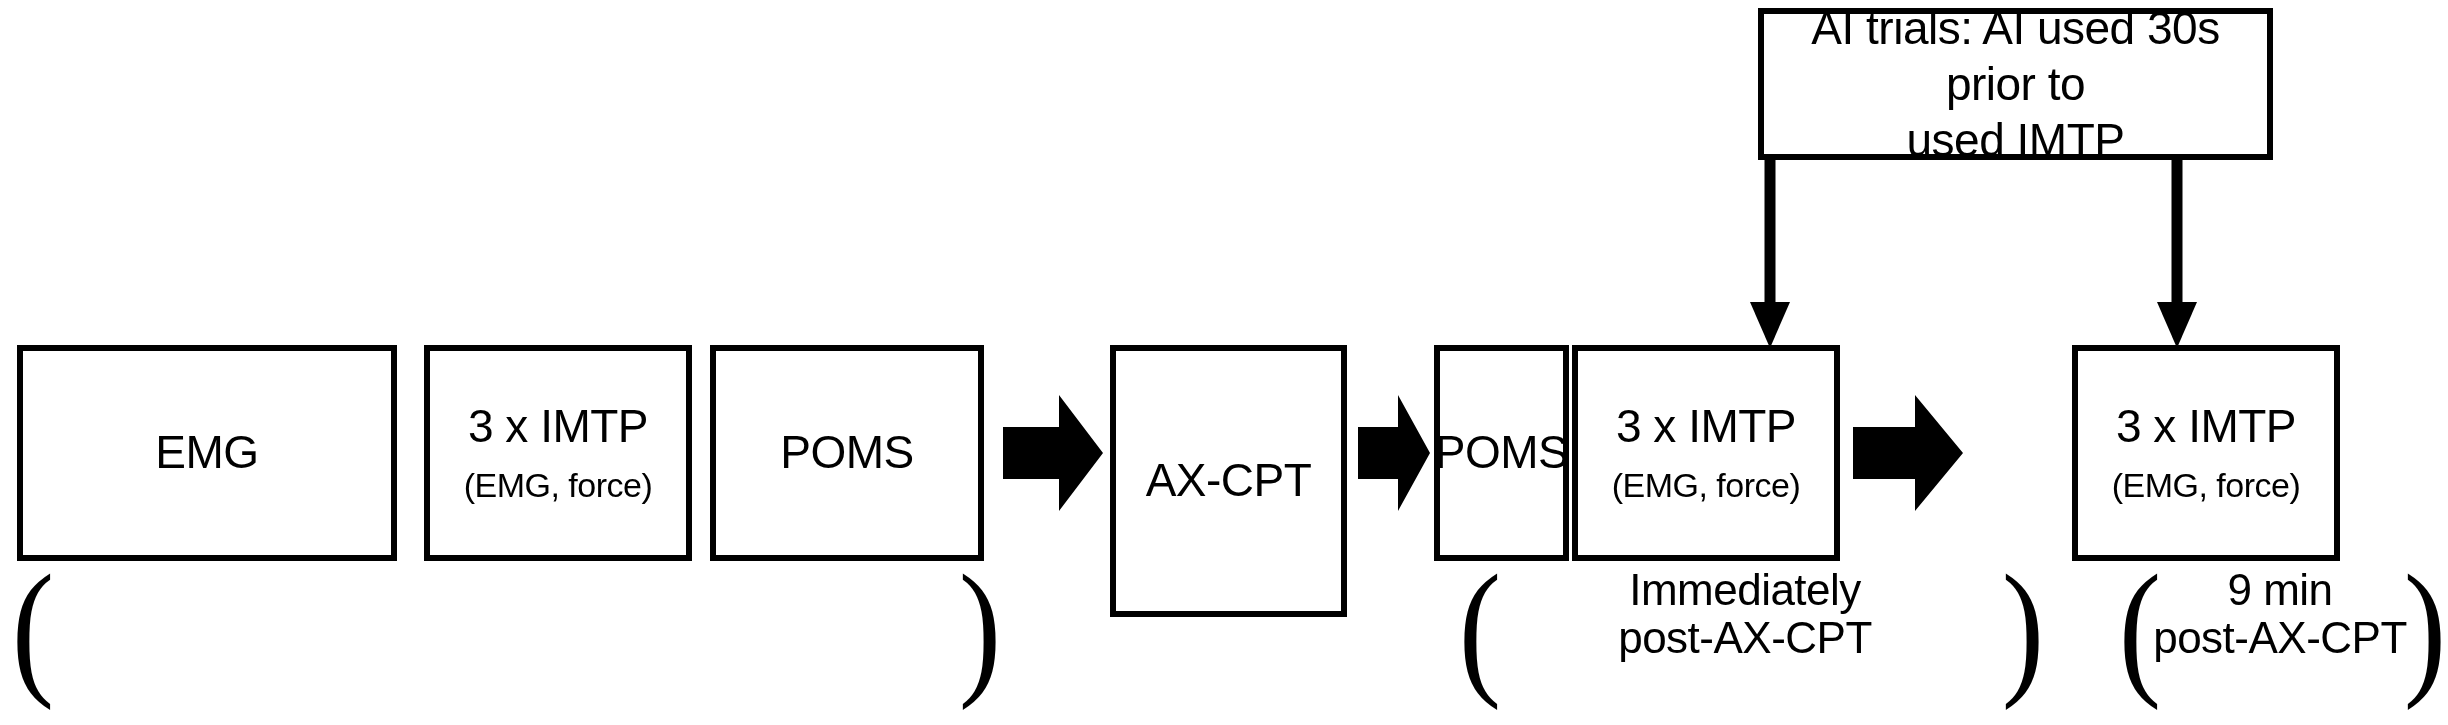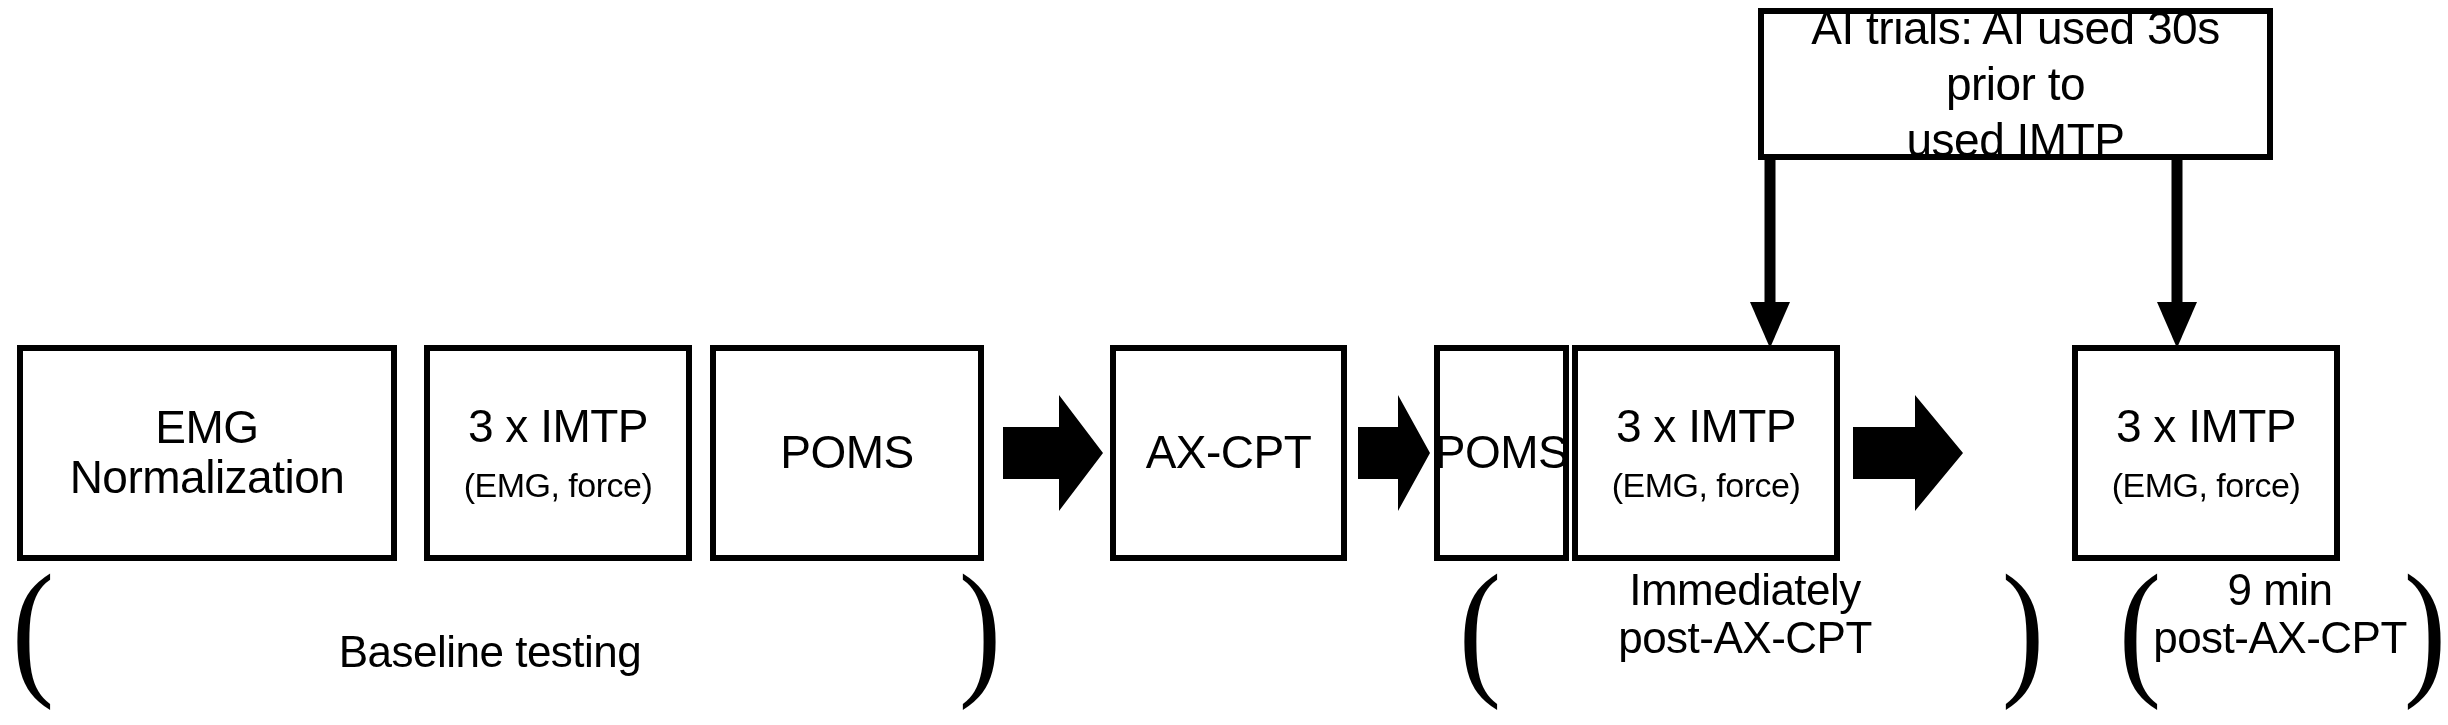--- a/index.html
+++ b/index.html
@@ -99,34 +99,33 @@
   </svg>
 
   <svg class="varrow" style="left:2152px; top:160px;" width="50" height="190" viewBox="0 0 50 190">
     <line x1="25" y1="0" x2="25" y2="150" stroke="#000" stroke-width="11"></line>
     <polygon points="25,188 5,142 45,142" fill="#000"></polygon>
   </svg>
 
   <div class="pbox" style="left:17px; top:345px; width:380px; height:216px;">
     <div class="main two-line">
       <span>EMG</span><br>
-      <span>Normalization</span>
     </div>
   </div>
 
   <div class="pbox" style="left:424px; top:345px; width:268px; height:216px;">
     <div class="main">3 x IMTP</div>
     <div class="sub">(EMG, force)</div>
   </div>
 
   <div class="pbox" style="left:710px; top:345px; width:274px; height:216px;">
     <div class="main">POMS</div>
   </div>
 
-  <div class="pbox" style="left:1110px; top:345px; width:237px; height:216px;">
+  <div class="pbox" style="left:1110px; top:345px; width:237px; height:272px;">
     <div class="main">AX-CPT</div>
   </div>
 
   <div class="pbox" style="left:1434px; top:345px; width:135px; height:216px;">
     <div class="main">POMS</div>
   </div>
 
   <div class="pbox" style="left:1572px; top:345px; width:268px; height:216px;">
     <div class="main">3 x IMTP</div>
     <div class="sub">(EMG, force)</div>
@@ -144,23 +143,20 @@
   <svg class="blockarrow" style="left:1358px; top:393px;" width="72" height="120" viewBox="0 0 72 120">
     <polygon points="0,34 40,34 40,2 72,60 40,118 40,86 0,86" fill="#000"></polygon>
   </svg>
 
   <svg class="blockarrow" style="left:1853px; top:393px;" width="110" height="120" viewBox="0 0 110 120">
     <polygon points="0,34 62,34 62,2 110,60 62,118 62,86 0,86" fill="#000"></polygon>
   </svg>
 
   <div class="brk" style="left:8px; top:552px;">(</div>
   <div class="brk" style="left:955px; top:552px;">)</div>
-  <div class="glabel" style="left:60px; top:628px; width:860px;">
-    <span>Baseline testing</span>
-  </div>
 
   <div class="brk" style="left:1455px; top:552px;">(</div>
   <div class="brk" style="left:1998px; top:552px;">)</div>
   <div class="glabel" style="left:1510px; top:566px; width:470px;">
     <span class="l1">Immediately</span>
     <span class="l2">post-AX-CPT</span>
   </div>
 
   <div class="brk" style="left:2115px; top:552px;">(</div>
   <div class="brk" style="left:2400px; top:552px;">)</div>

